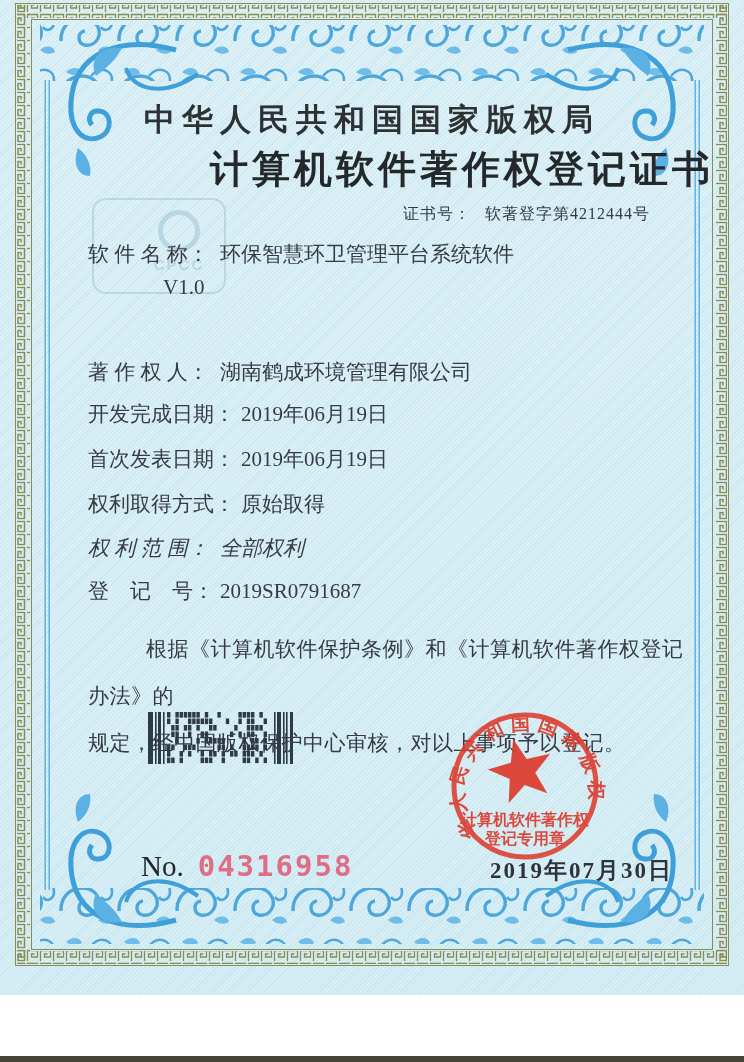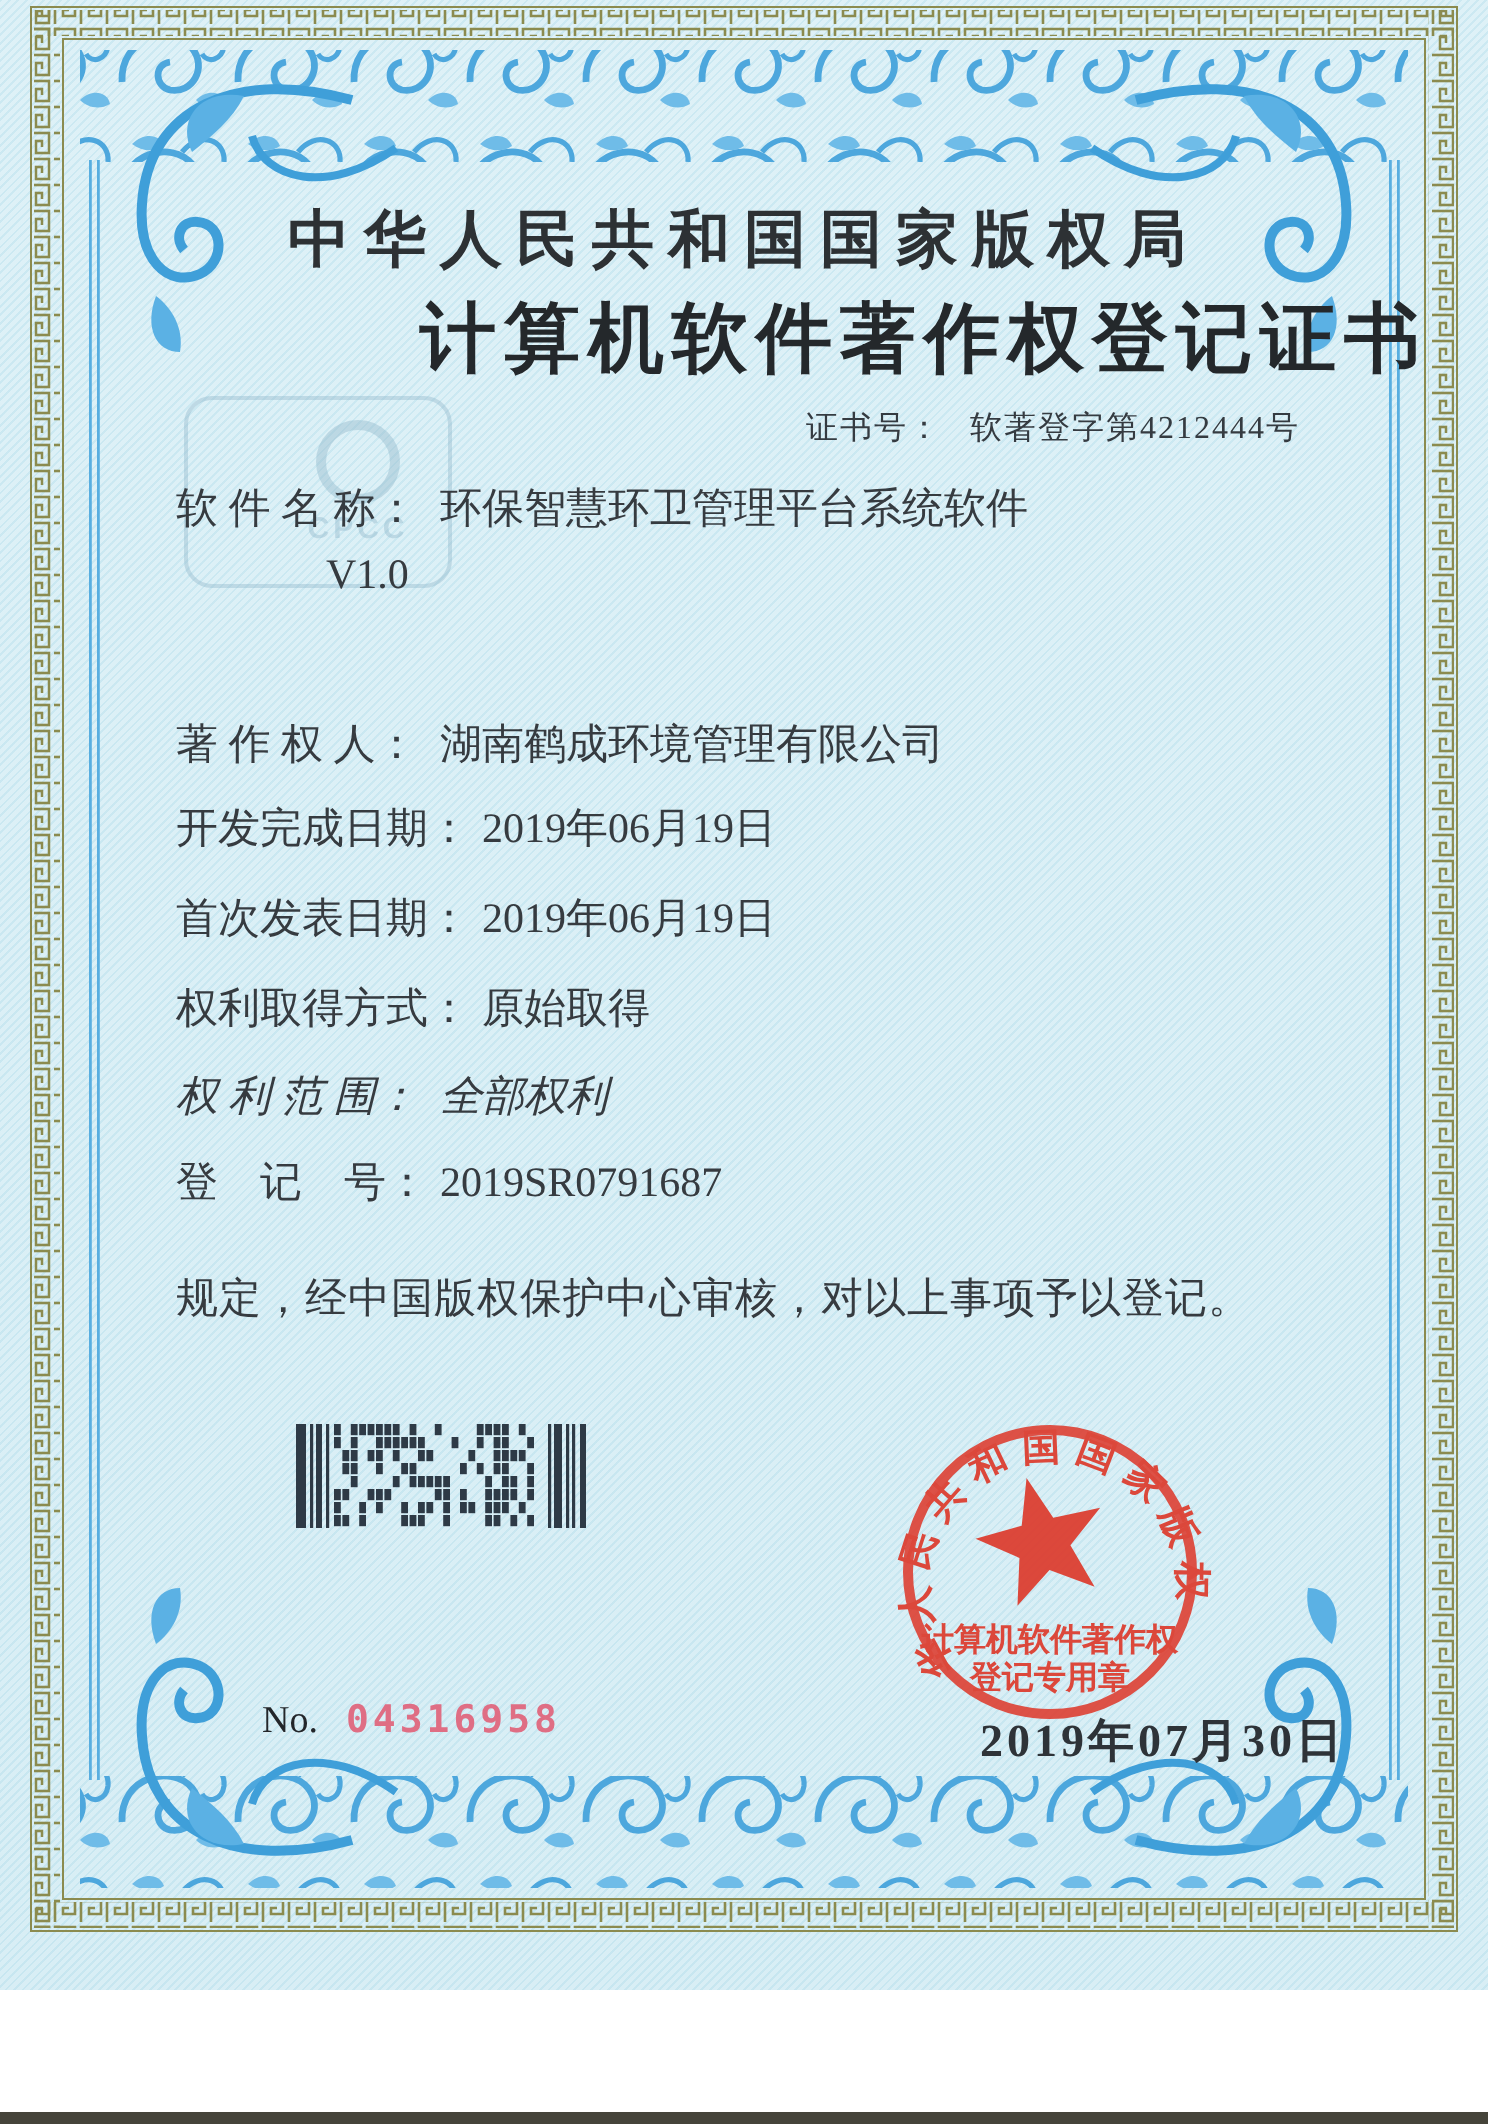--- a/index.html
+++ b/index.html
@@ -52,21 +52,21 @@
   .statement .l1{text-indent:58px;letter-spacing:.5px;}
   .statement .l2{letter-spacing:.5px;}
   
   .barcode{position:absolute;left:148px;top:712px;}
   
   .seal{position:absolute;left:428px;top:698px;opacity:.92;}
   .seal-date{
     position:absolute;left:452px;top:855px;font-size:23px;color:#2e3338;letter-spacing:2px;font-weight:600;margin-left:38px;
   }
   
-  .serial{position:absolute;left:131px;top:849px;font-size:19px;color:#23262a;}
+  .serial{position:absolute;left:141px;top:849px;font-size:29px;color:#23262a;}
   .serial .num{
     color:#df6e84;font-family:"DejaVu Sans Mono","Liberation Mono",monospace;
     letter-spacing:2px;margin-left:14px;font-weight:600;
   }
 </style>
 </head>
 <body>
 
 <div class="paper">
 
@@ -128,20 +128,21 @@
       <div class="field-row" style="top: 0px;"><span class="flabel">软 件 名 称：</span><span class="fvalue">环保智慧环卫管理平台系统软件</span><span class="fvalue2">V1.0</span></div>
       <div class="field-row" style="top: 82px; margin-top: 36px;"><span class="flabel">著 作 权 人：</span><span class="fvalue">湖南鹤成环境管理有限公司</span></div>
       <div class="field-row" style="top: 160px;"><span class="flabel">开发完成日期：</span><span class="fvalue">2019年06月19日</span></div>
       <div class="field-row" style="top: 205px;"><span class="flabel">首次发表日期：</span><span class="fvalue">2019年06月19日</span></div>
       <div class="field-row" style="top: 250px;"><span class="flabel">权利取得方式：</span><span class="fvalue">原始取得</span></div>
       <div class="field-row" style="top: 294px; font-style: italic;"><span class="flabel">权 利 范 围：</span><span class="fvalue">全部权利</span></div>
       <div class="field-row" style="top: 337px; font-family: Liberation Serif, serif;"><span class="flabel">登　记　号：</span><span class="fvalue">2019SR0791687</span></div>
     </div>
 
   <div class="statement">
+    <div class="l1">根据《计算机软件保护条例》和《计算机软件著作权登记办法》的</div>
     <div class="l2">规定，经中国版权保护中心审核，对以上事项予以登记。</div>
   </div>
 
   <svg class="barcode" id="barcode" width="145" height="52" viewBox="0 0 145 52">
       <rect x="0" y="0" width="5" height="52" fill="#2e3a46"></rect>
       <rect x="7" y="0" width="1.6" height="52" fill="#2e3a46"></rect>
       <rect x="10" y="0" width="3" height="52" fill="#2e3a46"></rect>
       <rect x="15" y="0" width="1.6" height="52" fill="#2e3a46"></rect>
       <rect x="126" y="0" width="1.6" height="52" fill="#2e3a46"></rect>
       <rect x="129" y="0" width="4" height="52" fill="#2e3a46"></rect>

